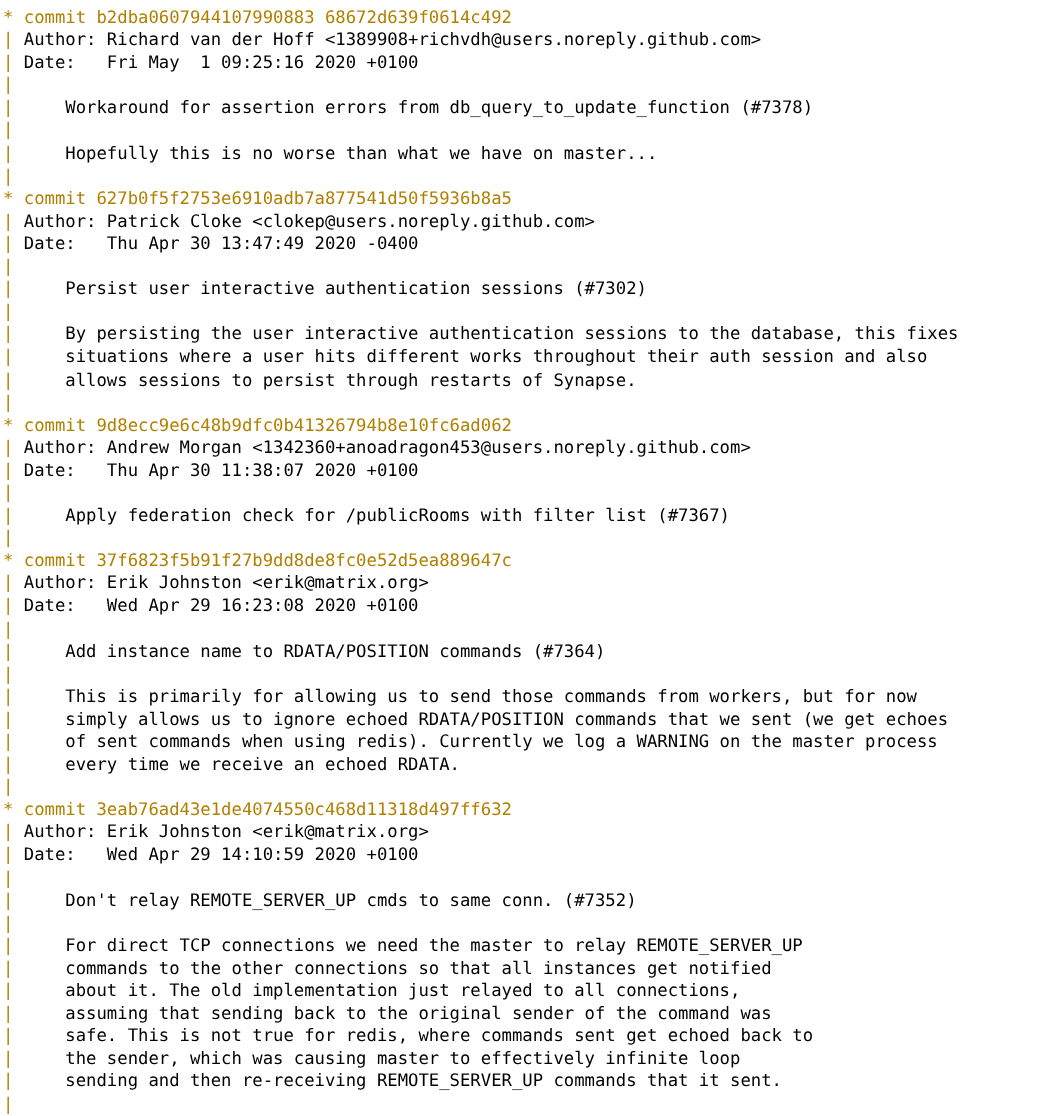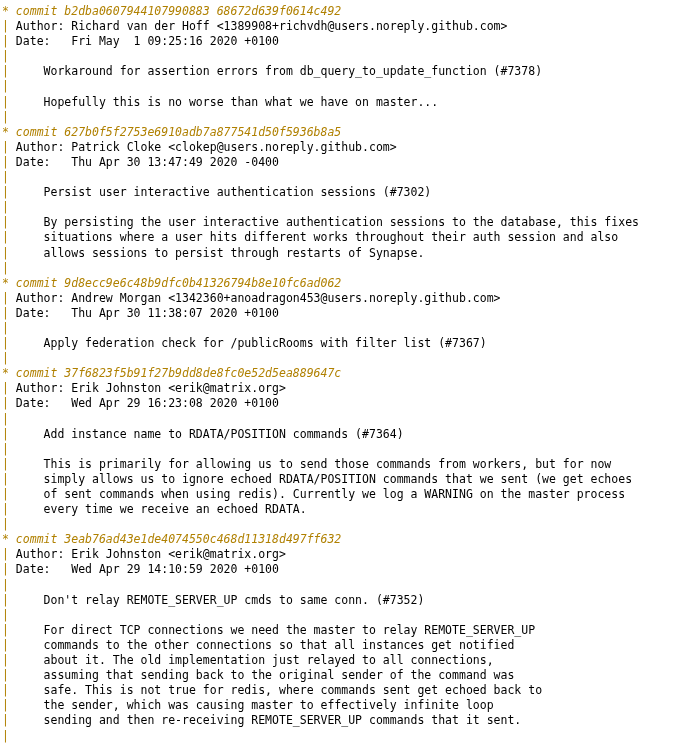--- a/index.html
+++ b/index.html
@@ -22,19 +22,19 @@
   }
   .line {
     height: 15.1px;
     white-space: pre;
     padding-left: 2px;
   }
   .graph {
     color: #b08000;
     display: inline;
   }
-  .commit-hash { color: #b08000; font-style: italic; }
+  .commit-hash { color: #b08000; }
   .text { color: #000000; text-align: center; }
 </style>
 </head>
 <body>
 
 <div id="log"><div class="line"><span class="graph">* </span><span class="commit-hash" style="color: rgb(176, 128, 0);">commit b2dba0607944107990883 68672d639f0614c492</span></div><div class="line"><span class="graph">| </span><span class="text" style="color: rgb(0, 0, 0);">Author: Richard van der Hoff &lt;1389908+richvdh@users.noreply.github.com&gt;</span></div><div class="line"><span class="graph">| </span><span class="text" style="color: rgb(0, 0, 0);">Date:   Fri May  1 09:25:16 2020 +0100</span></div><div class="line"><span class="graph">| </span><span class="text" style="color: rgb(0, 0, 0);"></span></div><div class="line"><span class="graph">| </span><span class="text" style="color: rgb(0, 0, 0);">    Workaround for assertion errors from db_query_to_update_function (#7378)</span></div><div class="line"><span class="graph">| </span><span class="text" style="color: rgb(0, 0, 0);"></span></div><div class="line"><span class="graph">| </span><span class="text" style="color: rgb(0, 0, 0);">    Hopefully this is no worse than what we have on master...</span></div><div class="line"><span class="graph">| </span><span class="text" style="color: rgb(0, 0, 0);"></span></div><div class="line"><span class="graph">* </span><span class="commit-hash" style="color: rgb(176, 128, 0);">commit 627b0f5f2753e6910adb7a877541d50f5936b8a5</span></div><div class="line"><span class="graph">| </span><span class="text" style="color: rgb(0, 0, 0);">Author: Patrick Cloke &lt;clokep@users.noreply.github.com&gt;</span></div><div class="line"><span class="graph">| </span><span class="text" style="color: rgb(0, 0, 0);">Date:   Thu Apr 30 13:47:49 2020 -0400</span></div><div class="line"><span class="graph">| </span><span class="text" style="color: rgb(0, 0, 0);"></span></div><div class="line"><span class="graph">| </span><span class="text" style="color: rgb(0, 0, 0);">    Persist user interactive authentication sessions (#7302)</span></div><div class="line"><span class="graph">| </span><span class="text" style="color: rgb(0, 0, 0);"></span></div><div class="line"><span class="graph">| </span><span class="text" style="color: rgb(0, 0, 0);">    By persisting the user interactive authentication sessions to the database, this fixes</span></div><div class="line"><span class="graph">| </span><span class="text" style="color: rgb(0, 0, 0);">    situations where a user hits different works throughout their auth session and also</span></div><div class="line"><span class="graph">| </span><span class="text" style="color: rgb(0, 0, 0);">    allows sessions to persist through restarts of Synapse.</span></div><div class="line"><span class="graph">| </span><span class="text" style="color: rgb(0, 0, 0);"></span></div><div class="line"><span class="graph">* </span><span class="commit-hash" style="color: rgb(176, 128, 0);">commit 9d8ecc9e6c48b9dfc0b41326794b8e10fc6ad062</span></div><div class="line"><span class="graph">| </span><span class="text" style="color: rgb(0, 0, 0);">Author: Andrew Morgan &lt;1342360+anoadragon453@users.noreply.github.com&gt;</span></div><div class="line"><span class="graph">| </span><span class="text" style="color: rgb(0, 0, 0);">Date:   Thu Apr 30 11:38:07 2020 +0100</span></div><div class="line"><span class="graph">| </span><span class="text" style="color: rgb(0, 0, 0);"></span></div><div class="line"><span class="graph">| </span><span class="text" style="color: rgb(0, 0, 0);">    Apply federation check for /publicRooms with filter list (#7367)</span></div><div class="line"><span class="graph">| </span><span class="text" style="color: rgb(0, 0, 0);"></span></div><div class="line"><span class="graph">* </span><span class="commit-hash" style="color: rgb(176, 128, 0);">commit 37f6823f5b91f27b9dd8de8fc0e52d5ea889647c</span></div><div class="line"><span class="graph">| </span><span class="text" style="color: rgb(0, 0, 0);">Author: Erik Johnston &lt;erik@matrix.org&gt;</span></div><div class="line"><span class="graph">| </span><span class="text" style="color: rgb(0, 0, 0);">Date:   Wed Apr 29 16:23:08 2020 +0100</span></div><div class="line"><span class="graph">| </span><span class="text" style="color: rgb(0, 0, 0);"></span></div><div class="line"><span class="graph">| </span><span class="text" style="color: rgb(0, 0, 0);">    Add instance name to RDATA/POSITION commands (#7364)</span></div><div class="line"><span class="graph">| </span><span class="text" style="color: rgb(0, 0, 0);"></span></div><div class="line"><span class="graph">| </span><span class="text" style="color: rgb(0, 0, 0);">    This is primarily for allowing us to send those commands from workers, but for now</span></div><div class="line"><span class="graph">| </span><span class="text" style="color: rgb(0, 0, 0);">    simply allows us to ignore echoed RDATA/POSITION commands that we sent (we get echoes</span></div><div class="line"><span class="graph">| </span><span class="text" style="color: rgb(0, 0, 0);">    of sent commands when using redis). Currently we log a WARNING on the master process</span></div><div class="line"><span class="graph">| </span><span class="text" style="color: rgb(0, 0, 0);">    every time we receive an echoed RDATA.</span></div><div class="line"><span class="graph">| </span><span class="text" style="color: rgb(0, 0, 0);"></span></div><div class="line"><span class="graph">* </span><span class="commit-hash" style="color: rgb(176, 128, 0);">commit 3eab76ad43e1de4074550c468d11318d497ff632</span></div><div class="line"><span class="graph">| </span><span class="text" style="color: rgb(0, 0, 0);">Author: Erik Johnston &lt;erik@matrix.org&gt;</span></div><div class="line"><span class="graph">| </span><span class="text" style="color: rgb(0, 0, 0);">Date:   Wed Apr 29 14:10:59 2020 +0100</span></div><div class="line"><span class="graph">| </span><span class="text" style="color: rgb(0, 0, 0);"></span></div><div class="line"><span class="graph">| </span><span class="text" style="color: rgb(0, 0, 0);">    Don't relay REMOTE_SERVER_UP cmds to same conn. (#7352)</span></div><div class="line"><span class="graph">| </span><span class="text" style="color: rgb(0, 0, 0);"></span></div><div class="line"><span class="graph">| </span><span class="text" style="color: rgb(0, 0, 0);">    For direct TCP connections we need the master to relay REMOTE_SERVER_UP</span></div><div class="line"><span class="graph">| </span><span class="text" style="color: rgb(0, 0, 0);">    commands to the other connections so that all instances get notified</span></div><div class="line"><span class="graph">| </span><span class="text" style="color: rgb(0, 0, 0);">    about it. The old implementation just relayed to all connections,</span></div><div class="line"><span class="graph">| </span><span class="text" style="color: rgb(0, 0, 0);">    assuming that sending back to the original sender of the command was</span></div><div class="line"><span class="graph">| </span><span class="text" style="color: rgb(0, 0, 0);">    safe. This is not true for redis, where commands sent get echoed back to</span></div><div class="line"><span class="graph">| </span><span class="text" style="color: rgb(0, 0, 0);">    the sender, which was causing master to effectively infinite loop</span></div><div class="line"><span class="graph">| </span><span class="text" style="color: rgb(0, 0, 0);">    sending and then re-receiving REMOTE_SERVER_UP commands that it sent.</span></div><div class="line"><span class="graph">| </span><span class="text" style="color: rgb(0, 0, 0);"></span></div><div class="line"><span class="graph">| </span><span class="text" style="color: rgb(0, 0, 0);">    The fix is to ensure that we only relay to *other* connections and not</span></div></div>
 
 </body></html>

